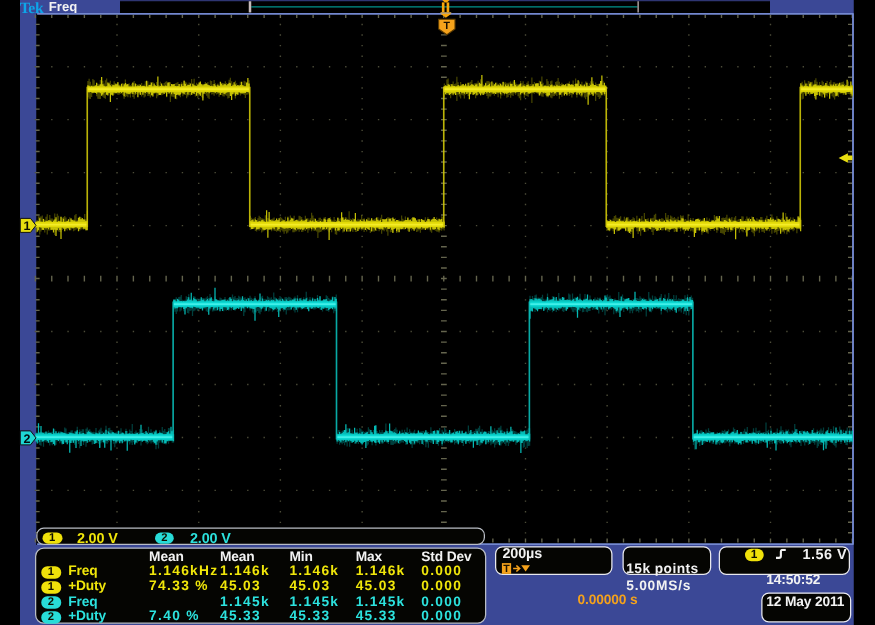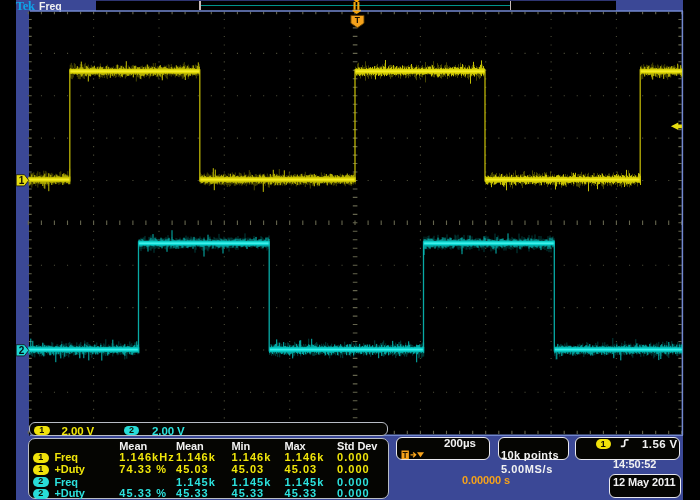--- a/index.html
+++ b/index.html
@@ -86,37 +86,37 @@
 <div class="abs y t11 nsp" style="left:337px;top:464.4px;">0.000</div>
 <div class="badge bc" style="left:33px;top:477.20000000000005px;">2</div>
 <div class="abs c t11" style="left:54.5px;top:476.6px;">Freq</div>
 <div class="abs c t11 nsp" style="left:119.3px;top:504px;text-decoration:underline;">1.145kHz</div>
 <div class="abs c t11 nsp" style="left:176px;top:476.6px;">1.145k</div>
 <div class="abs c t11 nsp" style="left:231.5px;top:476.6px;">1.145k</div>
 <div class="abs c t11 nsp" style="left:284.5px;top:476.6px;">1.145k</div>
 <div class="abs c t11 nsp" style="left:337px;top:476.6px;">0.000</div>
 <div class="badge bc" style="left:33px;top:489.0px;">2</div>
 <div class="abs c t11" style="left:54.5px;top:488.4px;">+Duty</div>
-<div class="abs c t11 nsp" style="left:119.3px;top:488.4px;">45.33 %</div>
+<div class="abs c t11 nsp" style="left:119.3px;top:488.4px;">7.40 %</div>
 <div class="abs c t11 nsp" style="left:176px;top:488.4px;">45.33</div>
 <div class="abs c t11 nsp" style="left:231.5px;top:488.4px;">45.33</div>
 <div class="abs c t11 nsp" style="left:284.5px;top:488.4px;">45.33</div>
 <div class="abs c t11 nsp" style="left:337px;top:488.4px;">0.000</div>
 <div class="box" style="left:395.8px;top:437px;width:91.8px;height:21.4px;"></div>
-<div class="abs w t12" style="left:402px;top:438.4px;margin-left:42px;">200µs</div>
+<div class="abs w t12" style="left:402px;top:438.4px;">200µs</div>
 <svg class="abs" style="left:400.5px;top:449.6px" width="24" height="10" viewBox="0 0 24 10">
       <rect x="0.5" y="0.5" width="7.4" height="8.6" fill="#f5a21b"></rect>
       <text x="4.2" y="7.8" font-size="8.5" font-weight="bold" fill="#201400" text-anchor="middle" font-family="Liberation Sans">T</text>
       <path d="M9.5 4.8 h5 m-2.4 -2.4 l2.6 2.4 l-2.6 2.4" stroke="#f5a21b" stroke-width="1.3" fill="none"></path>
       <path d="M16 2.2 h7 l-3.5 5 z" fill="#f5a21b"></path>
     </svg>
 <div class="abs o t11" style="left:426px;top:475px;padding-left:36px;">0.00000 s</div>
 <div class="box" style="left:497.6px;top:437px;width:69.7px;height:21.4px;"></div>
 <div class="abs w t11" style="left:501px;top:464px;letter-spacing:0.6px;">5.00MS/s</div>
-<div class="abs w t11" style="left:501px;top:449.8px;letter-spacing:0.35px;">10k points</div>
+<div class="abs w t11" style="left:501px;top:449.8px;letter-spacing:0.35px;">15k points</div>
 <div class="box" style="left:575px;top:437px;width:102.6px;height:21.4px;"></div>
 <div class="abs" style="left:595.5px;top:439.4px;width:15.5px;height:10px;border-radius:5px;background:#f0e20a;color:#101000;font-size:9.5px;line-height:10px;text-align:center;">1</div>
 <svg class="abs" style="left:619.8px;top:439.3px" width="10" height="9" viewBox="0 0 10 9">
       <path d="M0.8 7.3 H3.2 Q4.7 7.3 4.7 5.8 V2.3 Q4.7 0.9 6.2 0.9 H8.6" stroke="#f2f2f2" stroke-width="1.7" fill="none"></path>
     </svg>
 <div class="abs w t12" style="left:642px;top:439.3px;letter-spacing:0.4px;">1.56 V</div>
 <div class="box" style="left:608.5px;top:474px;width:70.1px;height:22.3px;"></div>
 <div class="abs w t11" style="left:613px;top:477px;">12 May 2011</div>
 <div class="abs w t11" style="left:613px;top:459px;">14:50:52</div>
 </div>

